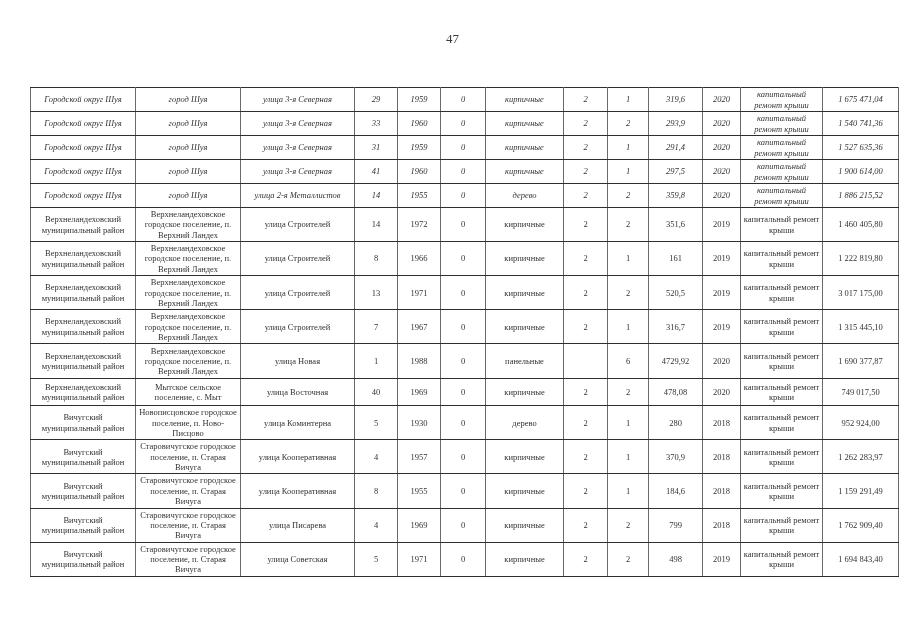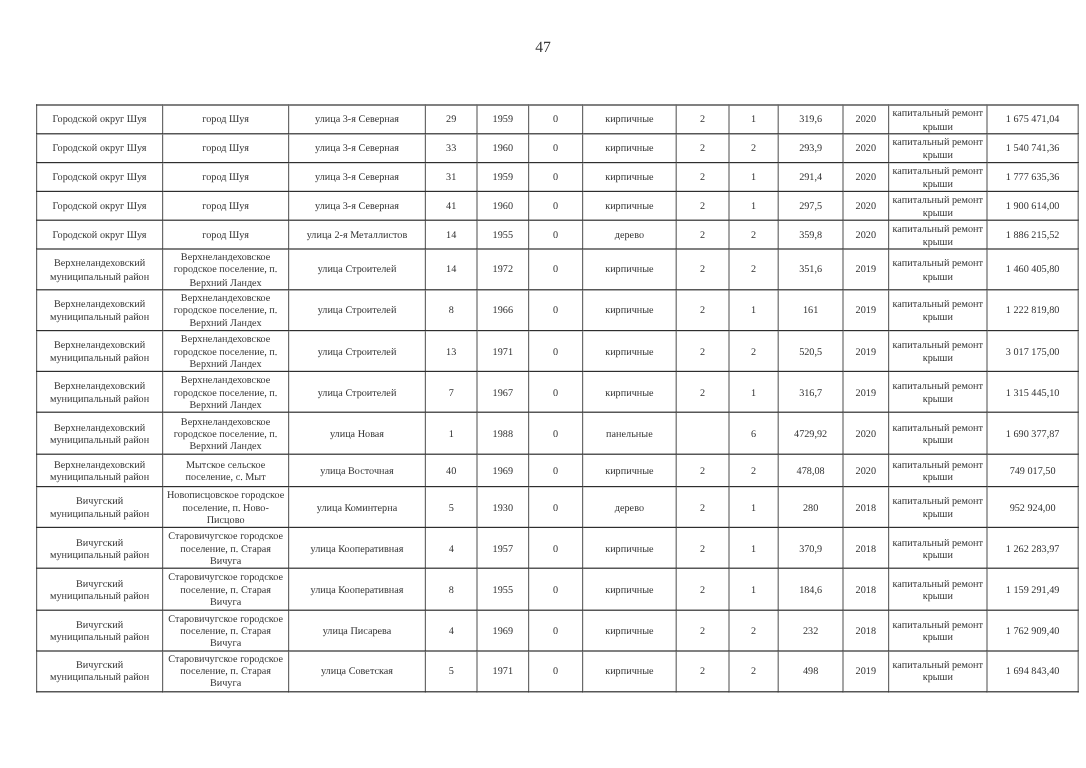--- a/index.html
+++ b/index.html
@@ -37,21 +37,21 @@
     text-align: center;
     vertical-align: middle;
     font-size: 8.5px;
     line-height: 1.22;
     color: #333333;
     padding: 1px 2px;
     overflow: hidden;
   }
   table.data-table td:last-child { white-space: nowrap; }
   
-  tbody tr:nth-child(-n+5)                 { height: 24px; }
+  tbody tr:nth-child(-n+5)                 { height: 24px; font-style: italic; }
   tbody tr:nth-child(n+6):nth-child(-n+9) { height: 32px; }
   tbody tr:nth-child(10)                   { height: 35px; }
   tbody tr:nth-child(11)                   { height: 27px; }
   tbody tr:nth-child(n+12)                 { height: 34px; }
 </style>
 </head>
 <body>
 
 <div class="page">
   <div class="page-number">47</div>
@@ -109,21 +109,21 @@
           <td>улица 3-я Северная</td>
           <td>31</td>
           <td>1959</td>
           <td>0</td>
           <td>кирпичные</td>
           <td>2</td>
           <td>1</td>
           <td>291,4</td>
           <td>2020</td>
           <td>капитальный ремонт крыши</td>
-          <td>1 777 635,36</td>
+          <td>1 527 635,36</td>
         </tr>
         <tr>
           <td>Городской округ Шуя</td>
           <td>город Шуя</td>
           <td>улица 3-я Северная</td>
           <td>41</td>
           <td>1960</td>
           <td>0</td>
           <td>кирпичные</td>
           <td>2</td>
@@ -286,21 +286,21 @@
         <tr>
           <td>Вичугский муниципальный район</td>
           <td>Старовичугское городское поселение, п. Старая Вичуга</td>
           <td>улица Писарева</td>
           <td>4</td>
           <td>1969</td>
           <td>0</td>
           <td>кирпичные</td>
           <td>2</td>
           <td>2</td>
-          <td>232</td>
+          <td>799</td>
           <td>2018</td>
           <td>капитальный ремонт крыши</td>
           <td>1 762 909,40</td>
         </tr>
         <tr>
           <td>Вичугский муниципальный район</td>
           <td>Старовичугское городское поселение, п. Старая Вичуга</td>
           <td>улица Советская</td>
           <td>5</td>
           <td>1971</td>

